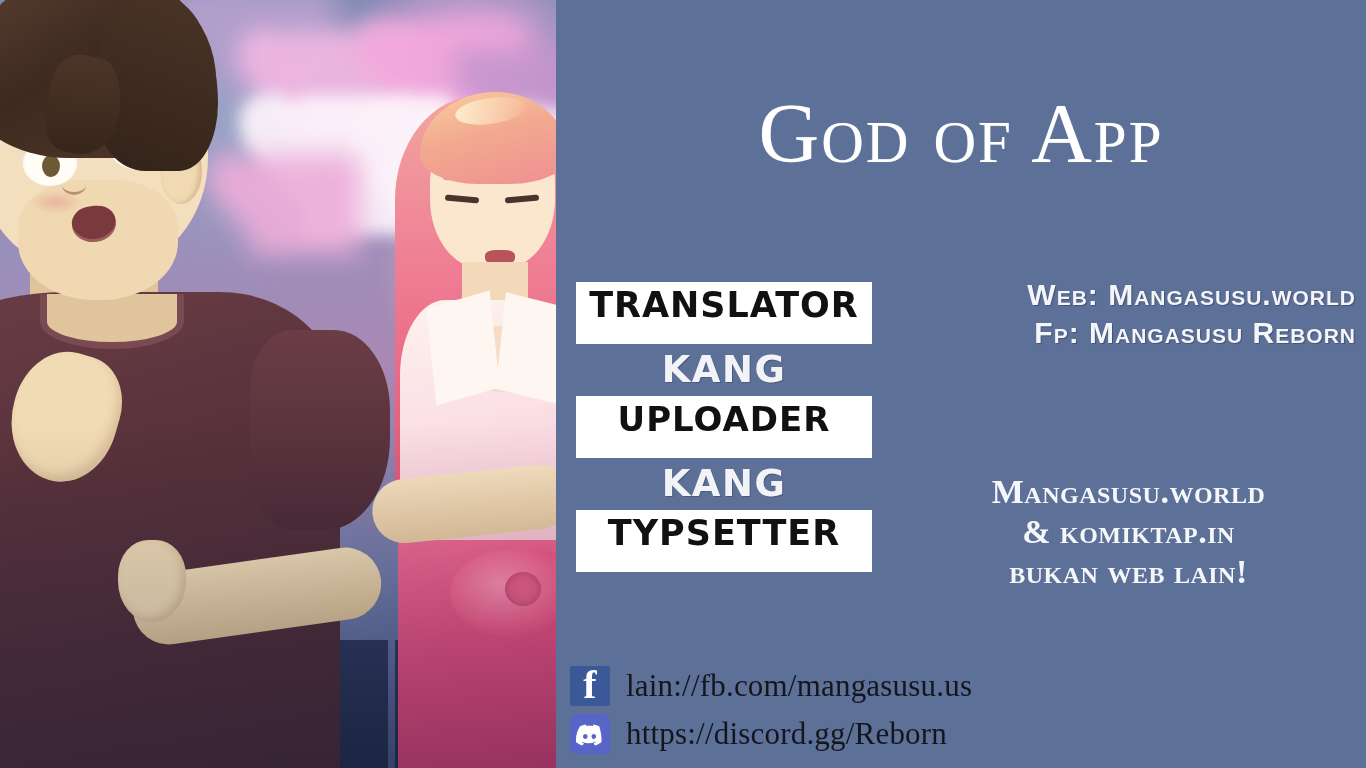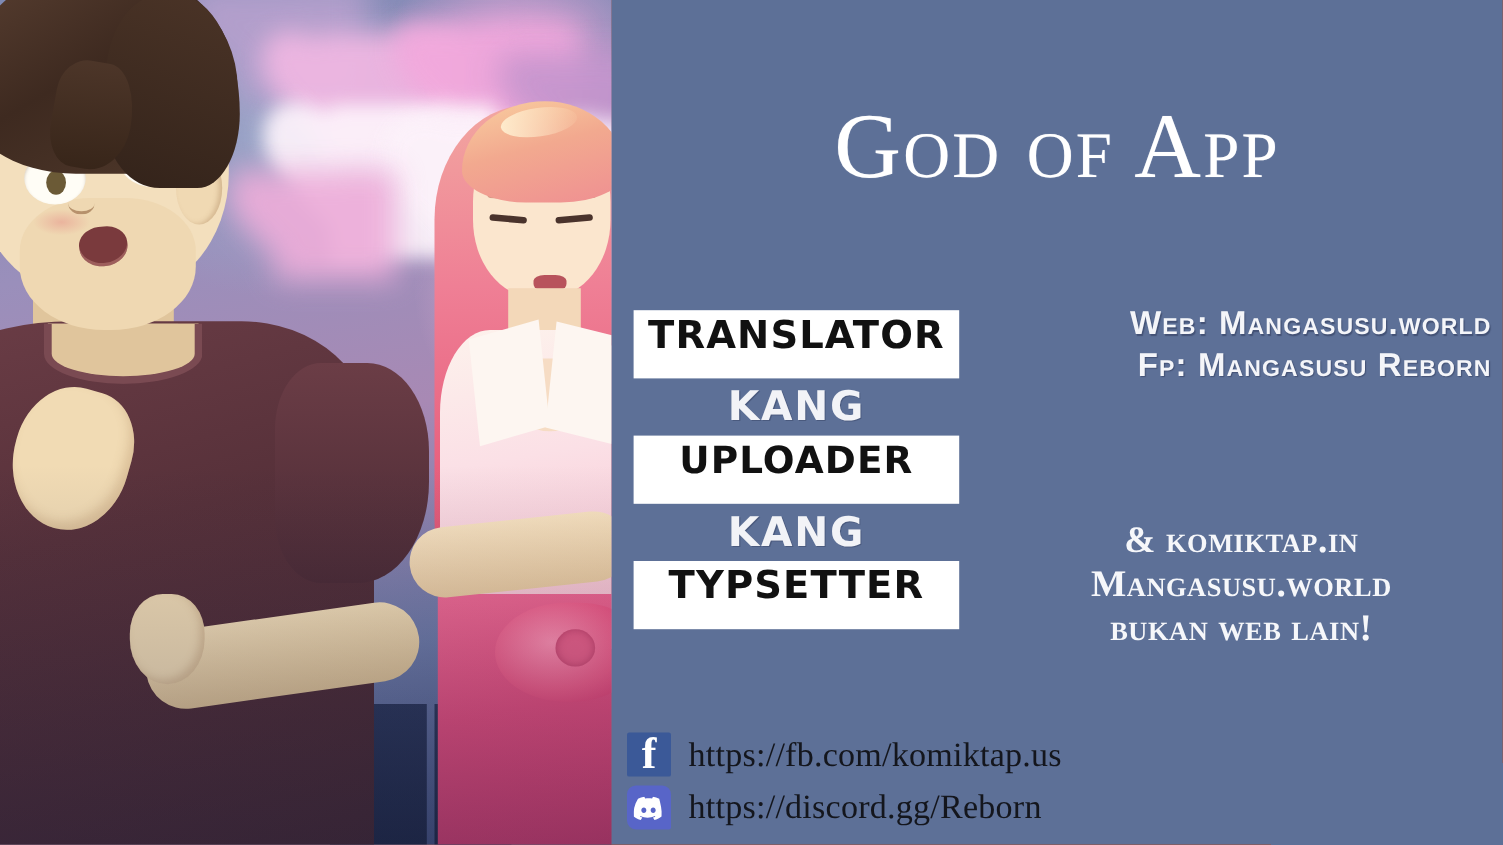--- a/index.html
+++ b/index.html
@@ -514,31 +514,31 @@
       <div class="person">KANG PANSOS</div>
       <div class="role">TYPSETTER</div>
     </div>
 
     <div class="webinfo">
       <div>Web: Mangasusu.world</div>
       <div>Fp: Mangasusu Reborn</div>
     </div>
 
     <div class="baca">
+      <div>Mangasusu.world</div>
       <div>&amp; komiktap.in</div>
-      <div>Mangasusu.world</div>
       <div>bukan web lain!</div>
     </div>
 
     <div class="socials">
       <div class="social-row">
         <div class="social-icon fb-icon">
           <div class="f">f</div>
         </div>
-        <div class="social-url">https://fb.com/komiktap.us</div>
+        <div class="social-url">lain://fb.com/mangasusu.us</div>
       </div>
       <div class="social-row">
         <div class="social-icon dc-icon">
           <svg width="28" height="22" viewBox="0 0 28 22" aria-hidden="true">
             <path fill="#ffffff" d="M23.3 2.2C21.5 1.3 19.6.7 17.6.4c-.3.5-.6 1.1-.8 1.6-2.1-.3-4.2-.3-6.3 0-.2-.6-.5-1.1-.8-1.6-2 .3-3.9.9-5.7 1.8C.6 7.7-.4 13 .1 18.2c2.2 1.6 4.3 2.6 6.4 3.2.5-.7 1-1.4 1.4-2.2-.8-.3-1.5-.6-2.2-1 .2-.1.4-.3.5-.4 4.2 2 8.8 2 13 0 .2.1.4.3.6.4-.7.4-1.4.8-2.2 1 .4.8.9 1.5 1.4 2.2 2.1-.6 4.2-1.6 6.4-3.2.6-6-1-11.3-2.1-16zM9.3 15c-1.2 0-2.3-1.1-2.3-2.5s1-2.5 2.3-2.5 2.3 1.1 2.3 2.5S10.6 15 9.3 15zm8.5 0c-1.2 0-2.3-1.1-2.3-2.5s1-2.5 2.3-2.5 2.3 1.1 2.3 2.5S19 15 17.8 15z"></path>
           </svg>
         </div>
         <div class="social-url">https://discord.gg/Reborn</div>
       </div>
     </div>

